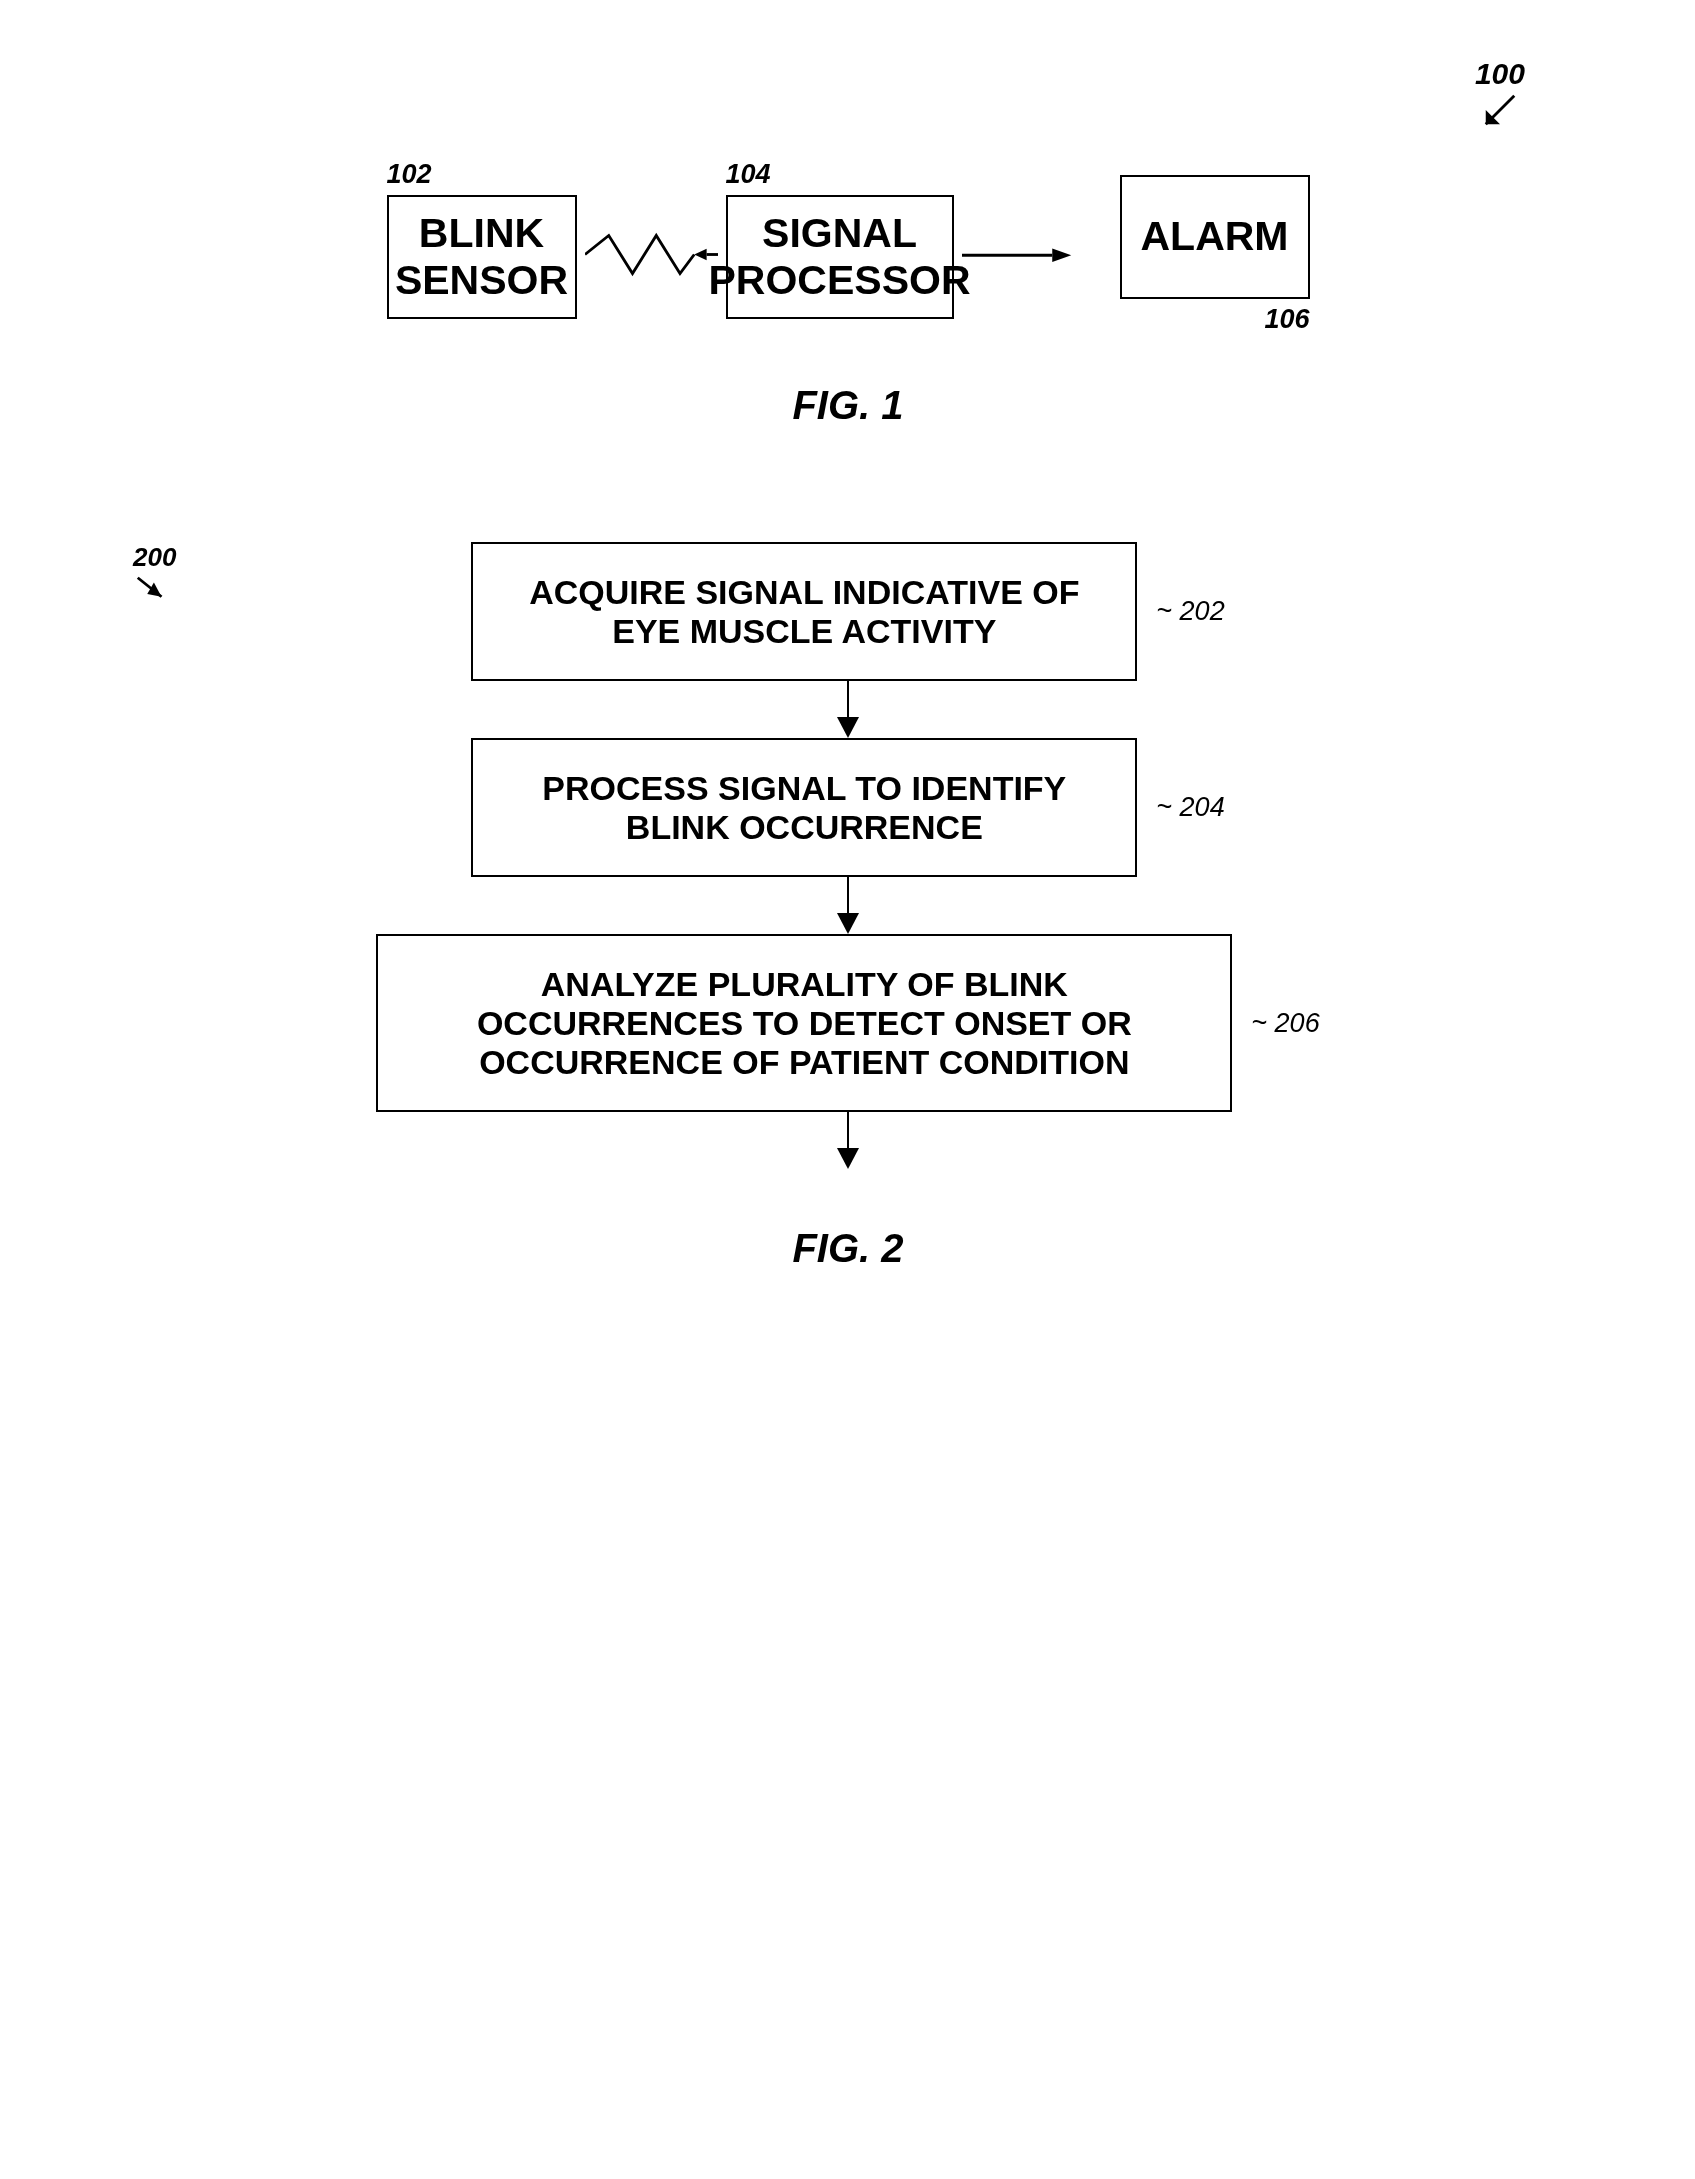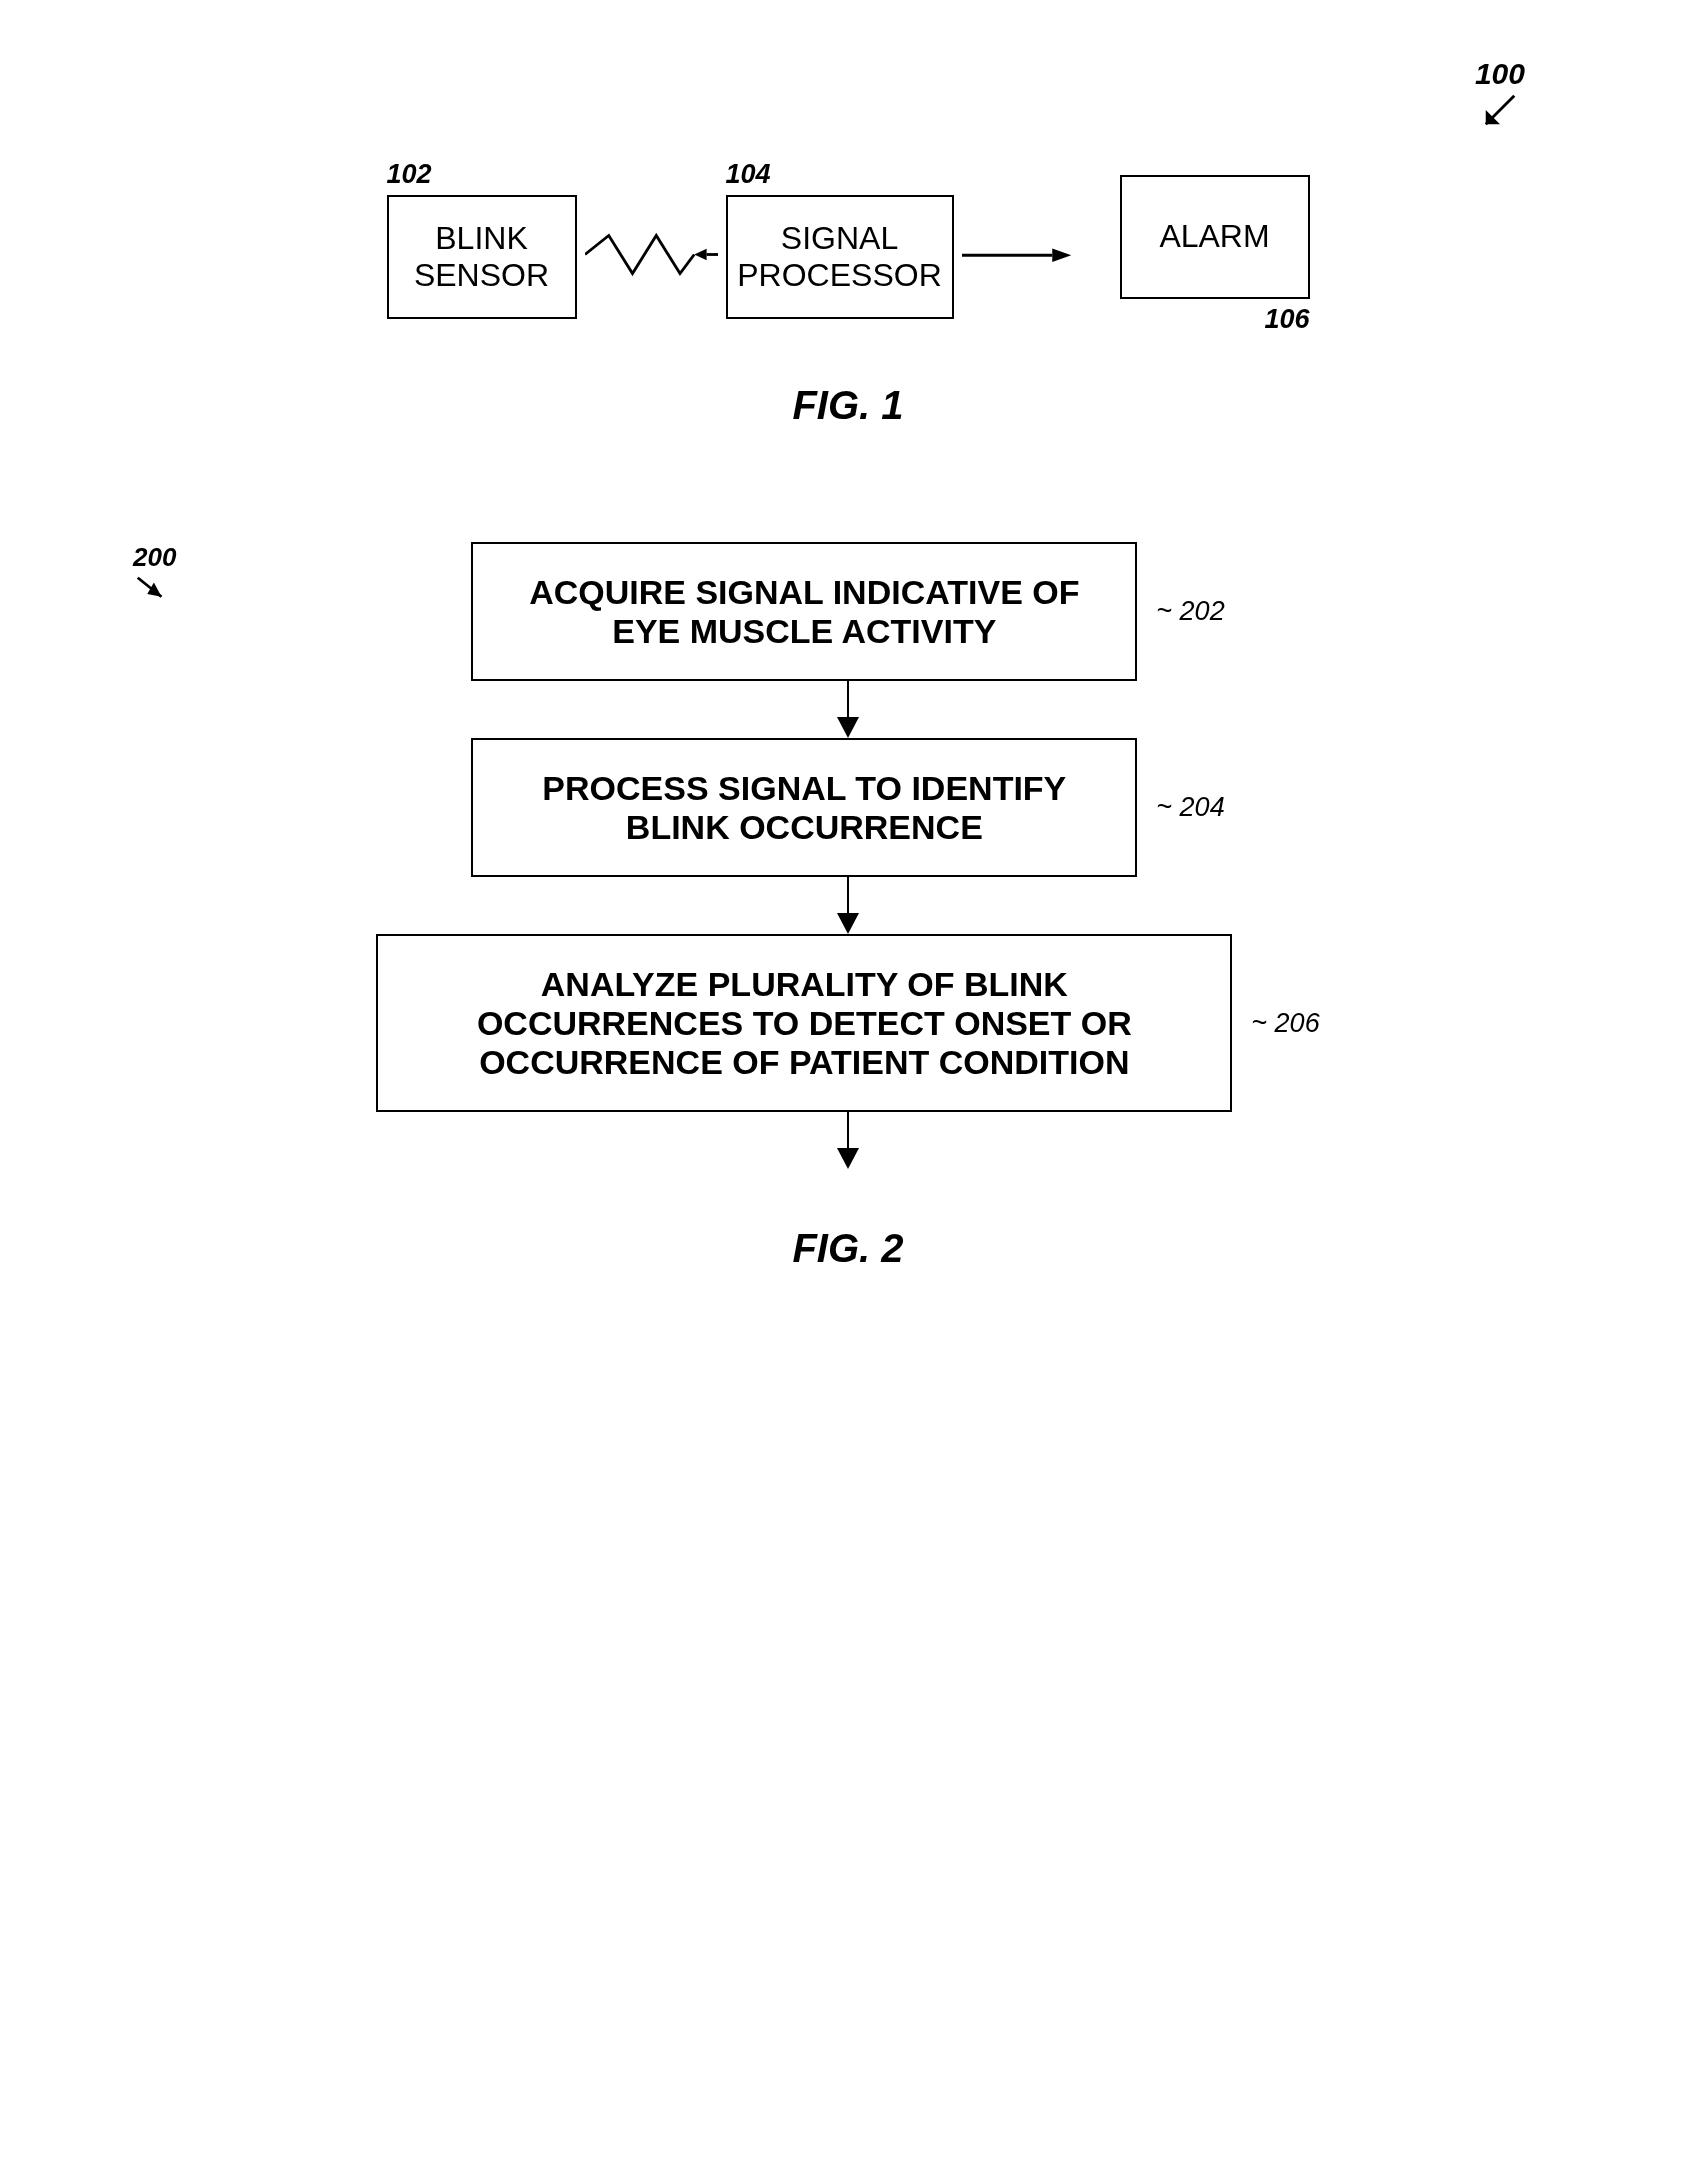--- a/index.html
+++ b/index.html
@@ -36,22 +36,22 @@
       margin-top: 28.5px;
       position: relative;
     }
 
     .box {
       border: 2.9px solid #000;
       display: flex;
       align-items: center;
       justify-content: center;
       text-align: center;
-      font-size: 32px;
-      font-weight: normal;
+      font-size: 41px;
+      font-weight: bold;
       font-family: Arial, sans-serif;
       background: #fff;
       position: relative;
     }
 
     .box-blink-sensor {
       width: 190px;
       height: 124px;
       padding: 9.5px;
     }

